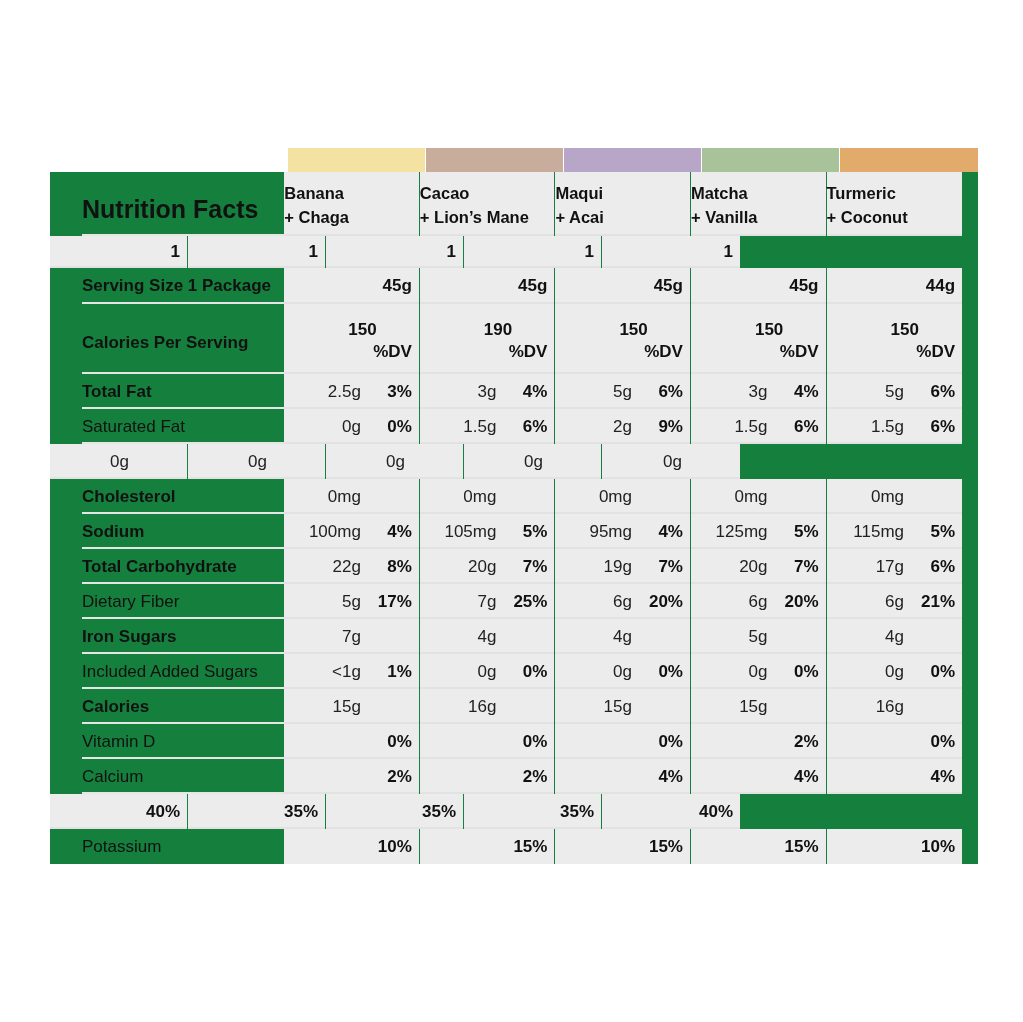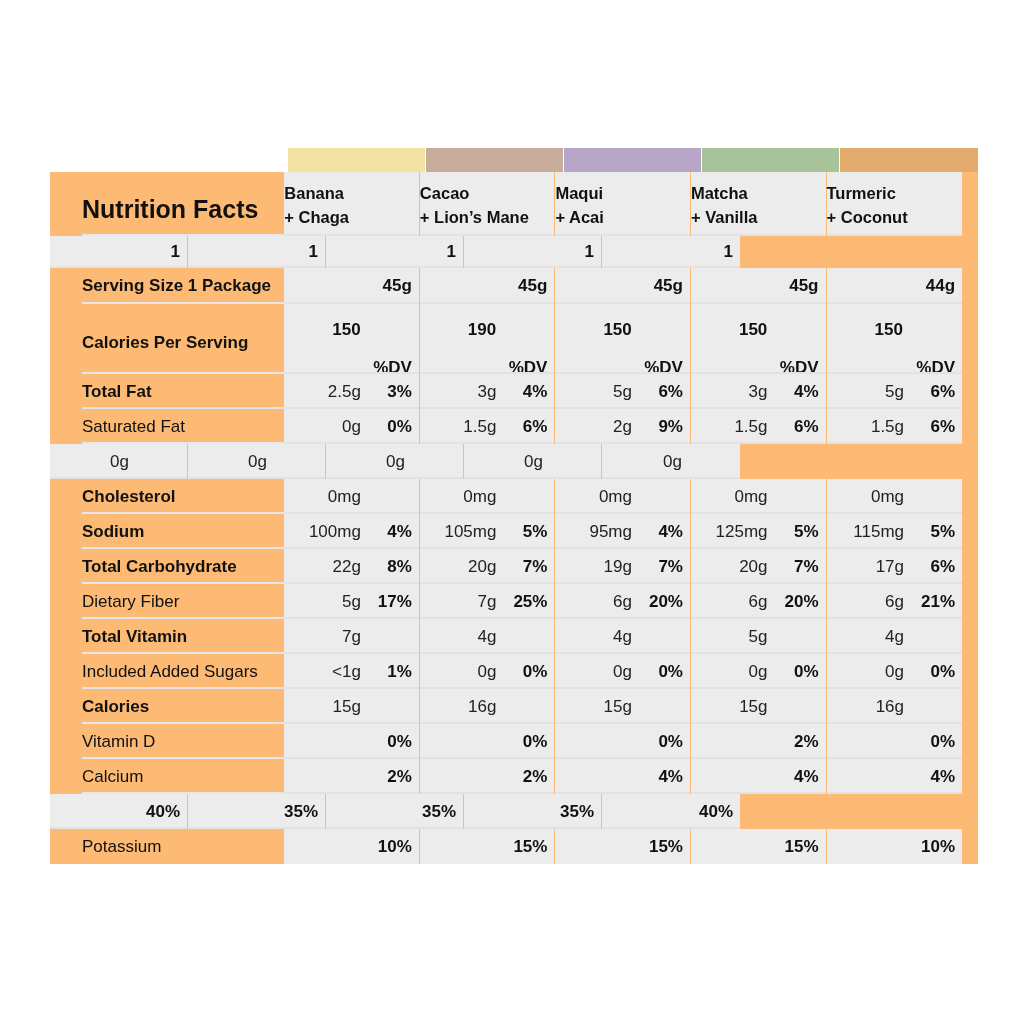--- a/index.html
+++ b/index.html
@@ -1,37 +1,37 @@
 <!DOCTYPE html>
 <html><head>
 <meta charset="utf-8">
 <style>
   html,body{margin:0;padding:0;background:#ffffff;}
   body{width:1023px;height:1022px;position:relative;overflow:hidden;font-family:"Liberation Sans","DejaVu Sans",sans-serif;color:#111;}
   .wrap{position:absolute;left:50px;top:148px;width:928px;}
   .bars{position:absolute;left:238px;top:0;height:24px;width:690px;display:flex;}
   .bar{width:137px;height:24px;margin-right:1px;}
   .bar:last-child{margin-right:0;width:138px;}
-  .table{position:absolute;left:0;top:24px;width:928px;background:#fdba74;}
+  .table{position:absolute;left:0;top:24px;width:928px;background:#15803d;}
   .row{display:flex;position:relative;}
   .row .lab{width:238px;box-sizing:border-box;padding-left:32px;display:flex;align-items:center;font-size:17px;position:relative;}
   .row .lab::after{content:"";position:absolute;left:32px;right:0;bottom:0;height:2px;background:#e6e6e6;}
   .row .cell{width:137px;margin-right:1px;background:#ececec;box-sizing:border-box;position:relative;font-size:17px;}
   .row .cell:last-child{margin-right:16px;width:138px;}
   .row .cell::after{content:"";position:absolute;left:0;right:0;bottom:0;height:2px;background:#e2e2e2;}
   .row.last .cell::after,.row.last .lab::after{display:none;}
   .bold{font-weight:bold;}
   .amt{position:absolute;right:58px;top:50%;transform:translateY(-50%);font-weight:normal;color:#222;}
   .dv{position:absolute;right:7px;top:50%;transform:translateY(-50%);font-weight:bold;}
   .single{position:absolute;right:7px;top:50%;transform:translateY(-50%);font-weight:bold;}
   .hdr .lab{font-size:25px;font-weight:bold;padding-top:10px;}
   .hdr .cell{text-align:left;font-weight:bold;font-size:16.5px;line-height:24px;padding-top:9px;}
   .cal .lab{align-items:flex-start;padding-top:29px;font-weight:bold;}
-  .cal .calv{position:absolute;left:48px;top:16px;font-weight:bold;}
-  .cal .dvh{position:absolute;right:7px;top:54px;font-weight:bold;}
+  .cal .calv{position:absolute;left:64px;top:16px;font-weight:bold;}
+  .cal .dvh{position:absolute;right:7px;top:38px;font-weight:bold;}
 </style>
 </head>
 <body>
 
 <div class="wrap">
   <div class="bars">
     <div class="bar" style="background: rgb(243, 226, 162);"></div>
     <div class="bar" style="background: rgb(201, 173, 156);"></div>
     <div class="bar" style="background: rgb(184, 166, 201);"></div>
     <div class="bar" style="background: rgb(168, 194, 154);"></div>
@@ -280,21 +280,21 @@
     <div class="cell">
             <span class="amt">6g</span>
             <span class="dv">20%</span>
           </div>
     <div class="cell">
             <span class="amt">6g</span>
             <span class="dv">21%</span>
           </div>
   </div>
         <div class="row" style="height:35px">
-    <div class="lab bold">Total Vitamin</div>
+    <div class="lab bold">Iron Sugars</div>
     <div class="cell">
             <span class="amt">7g</span>
             <span class="dv"></span>
           </div>
     <div class="cell">
             <span class="amt">4g</span>
             <span class="dv"></span>
           </div>
     <div class="cell">
             <span class="amt">4g</span>

